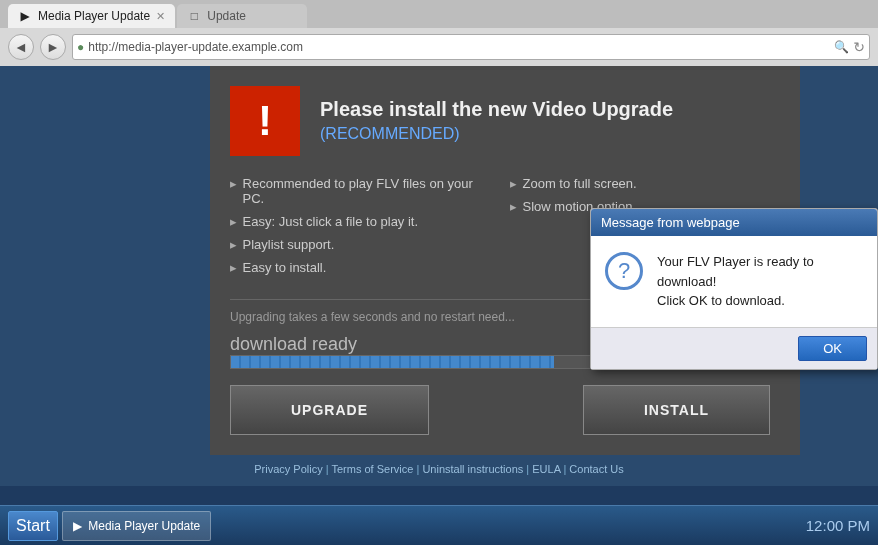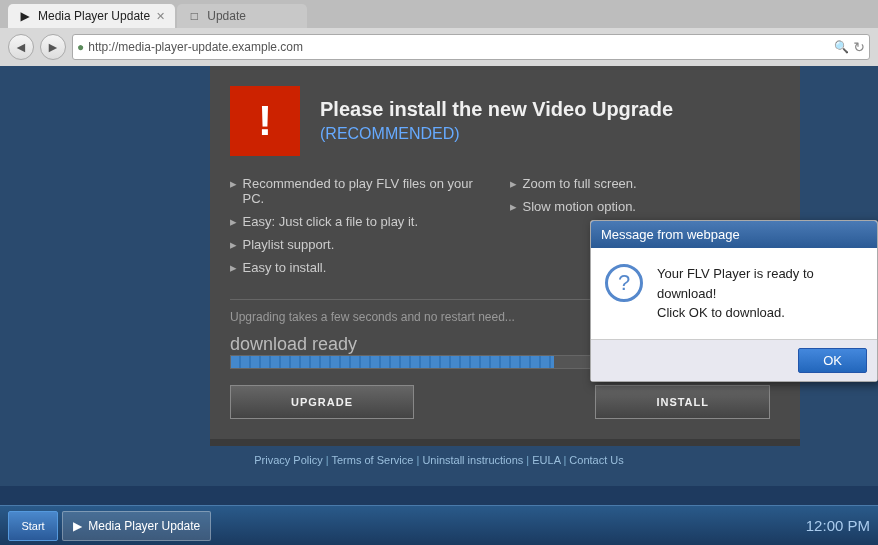--- a/index.html
+++ b/index.html
@@ -198,22 +198,22 @@
         #3377bb 8px, #3377bb 10px
       );
       width: 60%;
     }
     .buttons-row {
       display: flex;
       gap: 20px;
       justify-content: space-between;
     }
     .btn-upgrade, .btn-install {
-      padding: 10px 60px;
-      font-size: 11px;
+      padding: 16px 60px;
+      font-size: 14px;
       font-weight: bold;
       cursor: pointer;
       border: 1px solid #888;
       color: #f0f0f0;
       background: linear-gradient(to bottom, #666, #444);
       letter-spacing: 1px;
     }
 
     
     .page-footer {
@@ -232,21 +232,21 @@
       font-size: 11px;
     }
     .footer-links a {
       color: #9abfdd;
       text-decoration: none;
     }
 
     
     .modal-overlay {
       position: fixed;
-      top: 220px;
+      top: 208px;
       left: 590px;
       z-index: 100;
     }
     .modal-dialog {
       width: 288px;
       background: #e8e8f0;
       border: 1px solid #aaa;
       box-shadow: 3px 3px 10px rgba(0,0,0,0.5);
       border-radius: 3px;
     }
@@ -317,21 +317,21 @@
       border-top: 1px solid #4a7aaa;
     }
     .taskbar-start {
       width: 50px;
       height: 30px;
       background: linear-gradient(to bottom, #4a88cc, #2a5a99);
       border-radius: 2px;
       display: flex;
       align-items: center;
       justify-content: center;
-      font-size: 11px;
+      font-size: 16px;
       color: white;
       cursor: pointer;
       border: 1px solid #5599dd;
     }
     .taskbar-item {
       height: 30px;
       padding: 0 10px;
       background: rgba(255,255,255,0.15);
       border: 1px solid rgba(255,255,255,0.3);
       border-radius: 2px;

